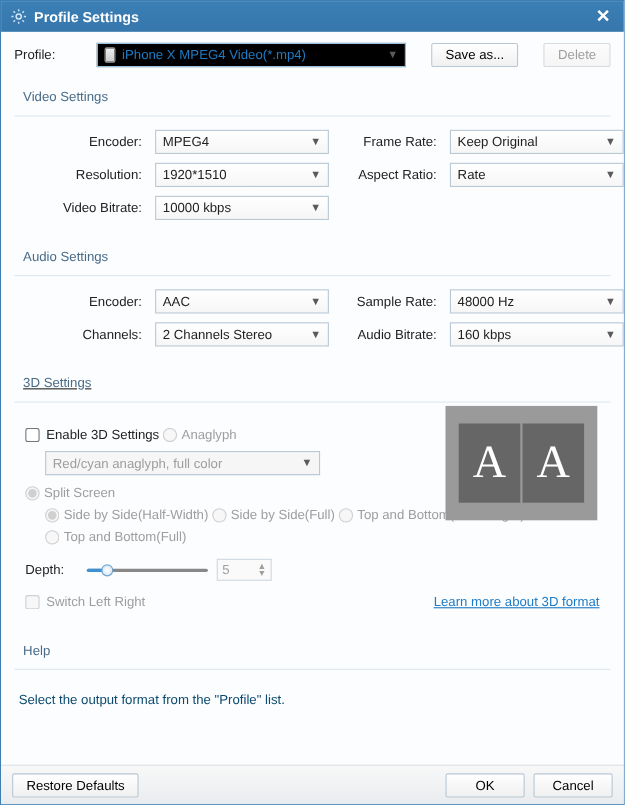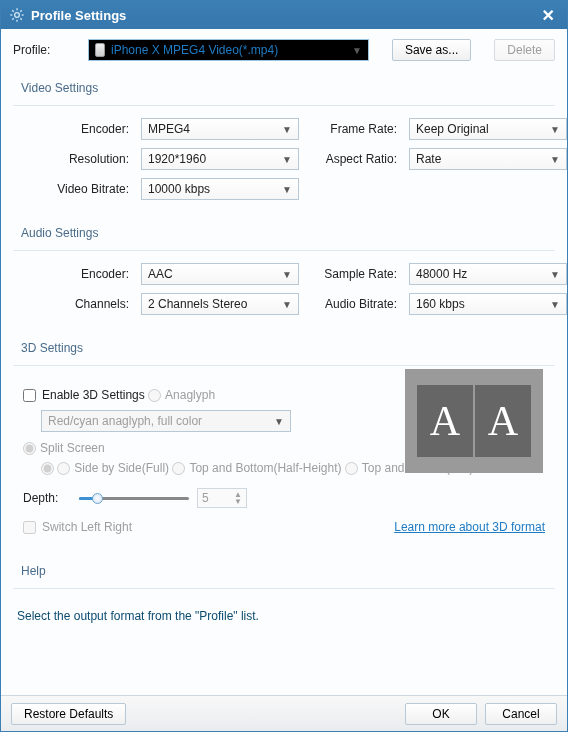--- a/index.html
+++ b/index.html
@@ -97,21 +97,21 @@
           <span class="arrow">▼</span>
         </div>
       <span class="form-label">Frame Rate:</span>
       <div class="combo">
           <span>Keep Original</span>
           <span class="arrow">▼</span>
         </div>
 
       <span class="form-label">Resolution:</span>
       <div class="combo">
-          <span>1920*1960</span>
+          <span>1920*1510</span>
           <span class="arrow">▼</span>
         </div>
       <span class="form-label">Aspect Ratio:</span>
       <div class="combo">
           <span>Rate</span>
           <span class="arrow">▼</span>
         </div>
 
       <span class="form-label">Video Bitrate:</span>
       <div class="combo">
@@ -142,21 +142,21 @@
           <span>2 Channels Stereo</span>
           <span class="arrow">▼</span>
         </div>
       <span class="form-label">Audio Bitrate:</span>
       <div class="combo">
           <span>160 kbps</span>
           <span class="arrow">▼</span>
         </div>
     </div>
 
-    <div class="section-underline" style="display:flex;align-items:center;margin-top:14px;">
+    <div class="section-underline" style="display:flex;align-items:center;margin-top:14px;text-decoration:underline;">
       <span class="section-title">3D Settings</span>
     </div>
     <div class="threeD" style="position:relative;">
       <label class="chk">
         <input type="checkbox" style="">
         <span>Enable 3D Settings</span>
       </label>
       <div class="radio">
         <input type="radio" disabled="" style="">
         <span>Anaglyph</span>
@@ -165,20 +165,21 @@
         <span>Red/cyan anaglyph, full color</span>
           <span class="arrow">▼</span>
       </div>
       <div class="radio">
         <input type="radio" disabled="" checked="" style="">
         <span>Split Screen</span>
       </div>
       <div class="sub">
         <div class="radio">
             <input type="radio" disabled="" checked="" style="">
+            <span>Side by Side(Half-Width)</span>
           </div>
         <div class="radio">
             <input type="radio" disabled="" style="">
             <span>Side by Side(Full)</span>
           </div>
         <div class="radio">
             <input type="radio" disabled="" style="">
             <span>Top and Bottom(Half-Height)</span>
           </div>
         <div class="radio">

